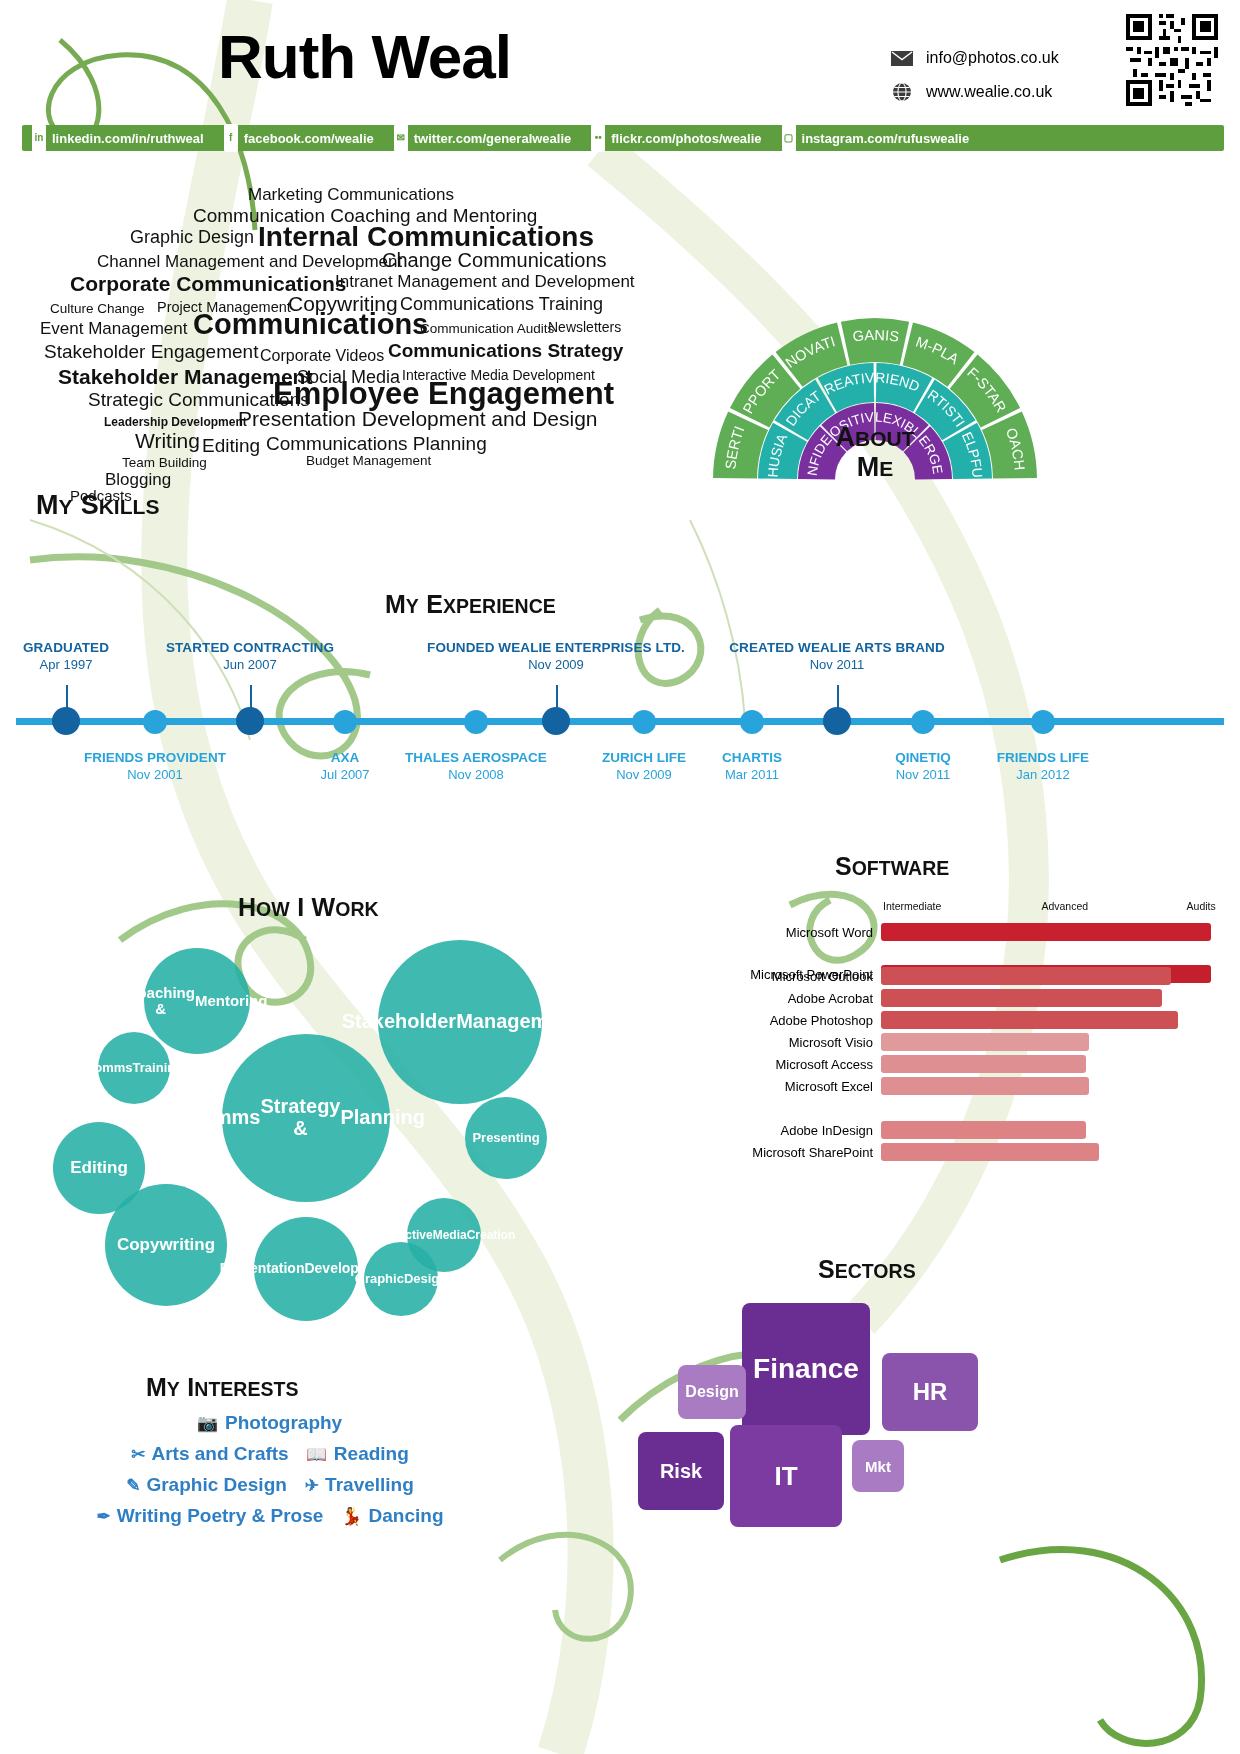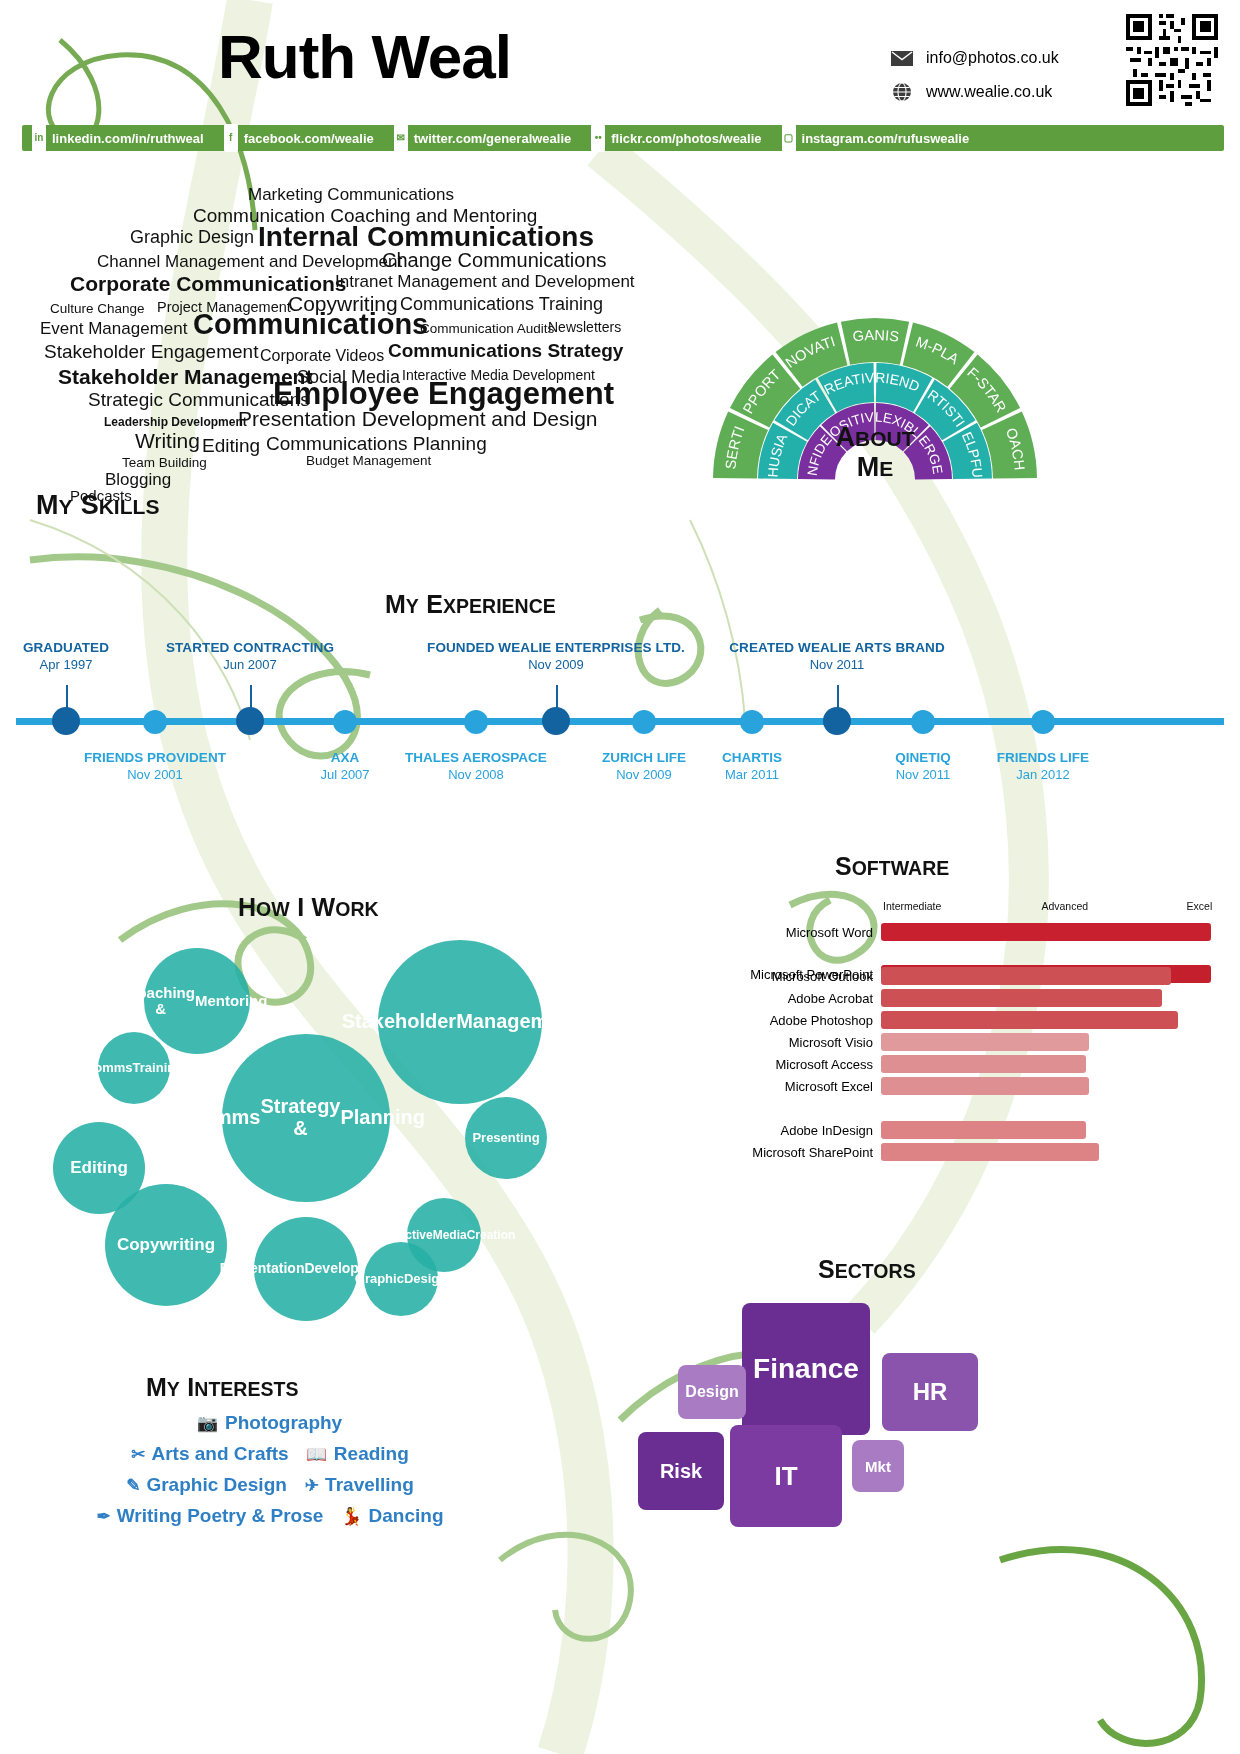--- a/index.html
+++ b/index.html
@@ -422,21 +422,21 @@
         <div>Media</div>
         <div>Creation</div>
       </div>
     </div>
 
   <div class="section-title hdr title-software" id="t-sw"><span style="font-size:1em">S</span><span style="font-size:0.78em">O</span><span style="font-size:0.78em">F</span><span style="font-size:0.78em">T</span><span style="font-size:0.78em">W</span><span style="font-size:0.78em">A</span><span style="font-size:0.78em">R</span><span style="font-size:0.78em">E</span></div>
   <div class="software" id="software">
       <div class="sw-scale">
         <span style="left: 0px;">Intermediate</span>
         <span style="left: 158.4px;">Advanced</span>
-        <span style="left: 303.6px;">Excel</span>
+        <span style="left: 303.6px;">Audits</span>
       </div>
       <div class="sw-row" style="top: 22px;">
         <div class="sw-label">Microsoft Word</div>
         <div class="sw-bar" style="width: 330px; background: rgb(200, 32, 46);"></div>
       </div>
       <div class="sw-row" style="top: 44px; margin-top: 20px;">
         <div class="sw-label">Microsoft PowerPoint</div>
         <div class="sw-bar" style="width: 330px; background: rgb(196, 31, 45);"></div>
       </div>
       <div class="sw-row" style="top: 66px;">

